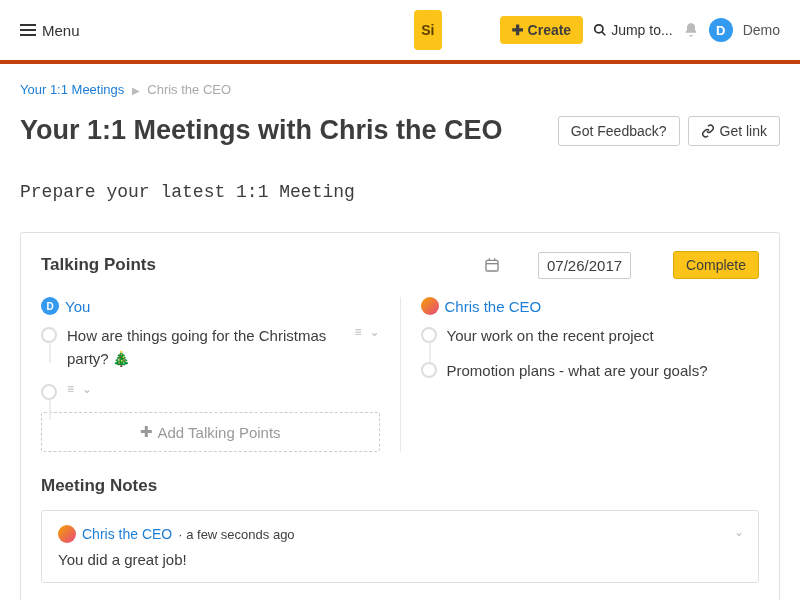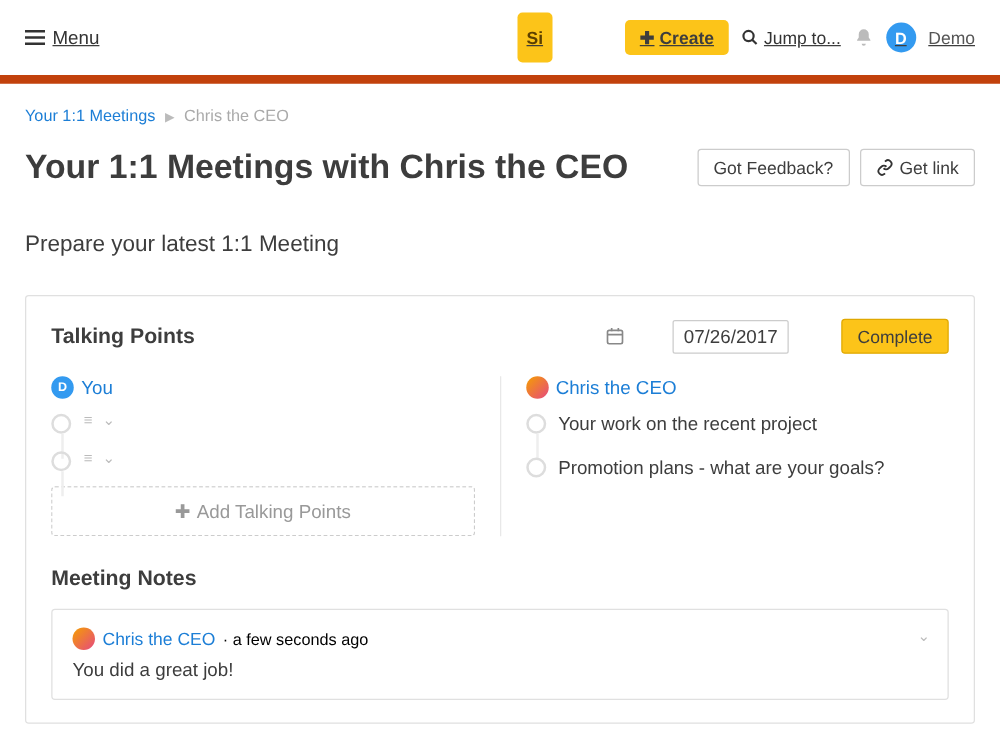--- a/index.html
+++ b/index.html
@@ -1,18 +1,18 @@
 <!DOCTYPE html>
 <html><head>
   <meta charset="utf-8">
   <style>
     * { box-sizing: border-box; margin: 0; padding: 0; }
     body { font-family: -apple-system, BlinkMacSystemFont, "Segoe UI", Helvetica, Arial, sans-serif; background: #fff; width: 800px; height: 600px; overflow: hidden; color: #3d3d3d; }
     
-    .topbar { display: flex; align-items: center; padding: 10px 20px; border-bottom: 7px solid #c2410c; gap: 10px; text-decoration: underline; }
+    .topbar { display: flex; align-items: center; padding: 10px 20px; border-bottom: 4px solid #c2410c; gap: 10px; }
     .menu-btn { display: flex; align-items: center; gap: 6px; cursor: pointer; font-size: 15px; color: #333; }
     .hamburger { display: inline-flex; flex-direction: column; gap: 3px; }
     .hamburger span { width: 16px; height: 2px; background: #333; }
     .spacer { flex: 1; }
     .logo { width: 28px; height: 40px; background: #fcc419; border-radius: 4px; display: flex; align-items: center; justify-content: center; font-weight: bold; color: #5c4000; font-size: 14px; }
     .create-btn { background: #fcc419; border: none; border-radius: 4px; padding: 6px 12px; font-size: 14px; font-weight: bold; cursor: pointer; display: flex; align-items: center; gap: 4px; color: #3d3d3d; }
     .jump { display: flex; align-items: center; gap: 4px; cursor: pointer; font-size: 14px; color: #333; }
     .bell { color: #bbb; font-size: 16px; cursor: pointer; }
     .avatar-demo { width: 24px; height: 24px; border-radius: 50%; background: #339af0; color: #fff; display: flex; align-items: center; justify-content: center; font-size: 13px; font-weight: 600; }
     .demo-name { font-size: 14px; color: #555; }
@@ -20,21 +20,21 @@
     .content { padding: 18px 20px 0 20px; }
     .breadcrumb { font-size: 13px; margin-bottom: 18px; }
     .breadcrumb a { color: #1c7ed6; text-decoration: none; }
     .breadcrumb .sep { color: #bbb; margin: 0 4px; font-size: 10px; }
     .breadcrumb .current { color: #aaa; }
     
     .title-row { display: flex; align-items: center; margin-bottom: 36px; }
     .page-title { font-size: 27px; font-weight: 700; color: #3d3d3d; flex: 1; }
     .btn-outline { border: 1px solid #ccc; background: #fff; padding: 6px 12px; font-size: 14px; border-radius: 3px; cursor: pointer; margin-left: 8px; display: inline-flex; align-items: center; gap: 5px; color: #3d3d3d; }
     
-    .section-label { font-size: 18px; color: #3d3d3d; margin-bottom: 30px; font-weight: 400; }
+    .section-label { font-size: 18px; color: #3d3d3d; margin-bottom: 30px; font-weight: 400; font-family: Liberation Mono, monospace; }
     
     .card { border: 1px solid #e0e0e0; border-radius: 3px; padding: 18px 20px; }
     
     .tp-header { display: flex; align-items: center; margin-bottom: 18px; gap: 32px; }
     .tp-title { font-size: 17px; font-weight: 700; color: #3d3d3d; flex: 1; }
     .cal-icon { color: #888; font-size: 15px; margin-right: 6px; }
     .date-box { border: 1px solid #ccc; padding: 4px 8px; font-size: 15px; border-radius: 2px; margin-right: 10px; }
     .complete-btn { background: #fcc419; border: 1px solid #e0a800; padding: 5px 12px; font-size: 14px; border-radius: 3px; cursor: pointer; color: #3d3d3d; }
     
     .tp-columns { display: flex; gap: 0; }
@@ -55,21 +55,21 @@
     .tp-text { flex: 1; font-size: 15px; color: #3d3d3d; line-height: 1.5; }
     .tp-actions { display: flex; gap: 8px; color: #bbb; font-size: 12px; }
     .tp-actions span { cursor: pointer; }
     
     .add-tp { border: 1px dashed #ccc; border-radius: 3px; padding: 10px; text-align: center; color: #999; font-size: 15px; cursor: pointer; margin-top: 8px; display: flex; align-items: center; justify-content: center; gap: 5px; }
     
     .notes-title { font-size: 17px; font-weight: 700; color: #3d3d3d; margin: 24px 0 14px 0; }
     .note-card { border: 1px solid #e0e0e0; border-radius: 3px; padding: 14px 16px; position: relative; }
     .note-head { display: flex; align-items: center; gap: 6px; margin-bottom: 8px; }
     .note-author { color: #1c7ed6; font-size: 14px; }
-    .note-time { color: #000000; font-size: 13px; }
+    .note-time { color: #404040; font-size: 13px; }
     .note-body { font-size: 15px; color: #3d3d3d; }
     .note-chevron { position: absolute; right: 14px; top: 14px; color: #bbb; font-size: 12px; cursor: pointer; }
     
     .link-icon { transform: rotate(0deg); display: inline-block; }
     svg { display: block; }
   </style>
 </head>
 <body>
 
 <div class="topbar">
@@ -145,20 +145,21 @@
     </div>
 
     <div class="tp-columns">
       <div class="tp-col">
         <div class="person-row">
           <div class="mini-avatar blue">D</div>
           <span class="person-name">You</span>
         </div>
         <div class="tp-item">
           <div class="tp-bullet"></div>
+          <div class="tp-text">How are things going for the Christmas party? 🎄</div>
           <div class="tp-actions">
             <span>≡</span>
             <span>⌄</span>
           </div>
         </div>
         <div class="tp-item">
           <div class="tp-bullet"></div>
           <div class="tp-actions">
             <span>≡</span>
             <span>⌄</span>

